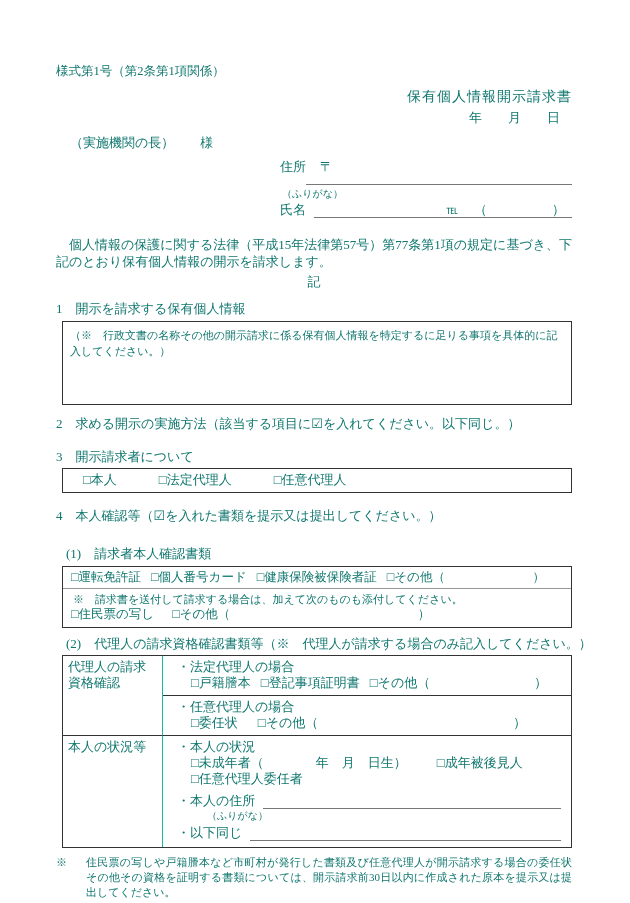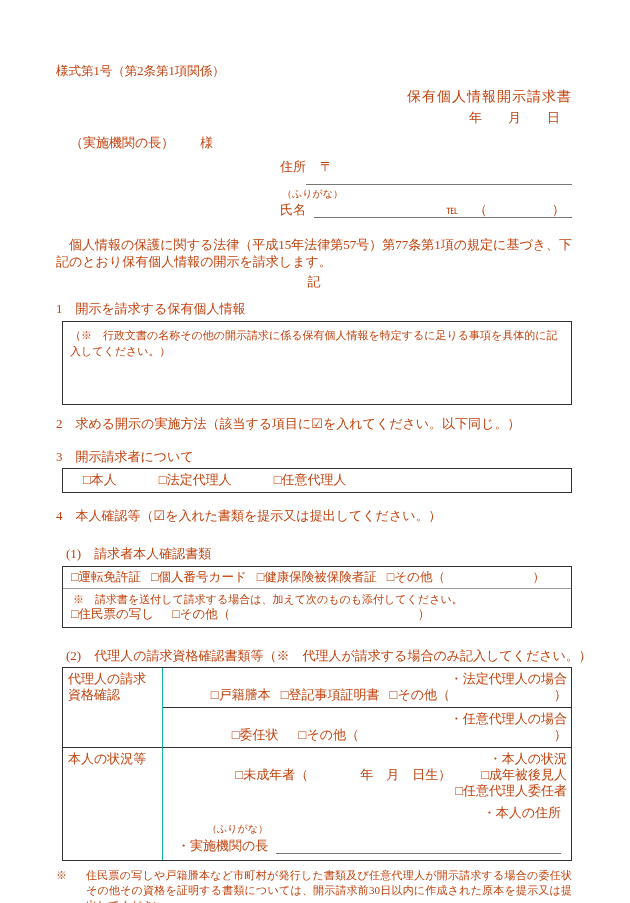--- a/index.html
+++ b/index.html
@@ -1,19 +1,19 @@
 <!DOCTYPE html>
 <html lang="ja"><head>
 <meta charset="utf-8">
 <style>
   html,body{margin:0;padding:0;background:#ffffff;}
   .page{
     width:630px;height:903px;box-sizing:border-box;
     padding:64px 58px 0 56px;
-    background:#ffffff;color:#c2410c;
+    background:#ffffff;color:#0f766e;
     font-family:"Liberation Serif","DejaVu Serif",serif;
     font-size:13px;line-height:1.25;overflow:hidden;
   }
   .nowrap{white-space:nowrap;}
   .small{font-size:10px;}
   .form-number{font-size:12.5px;}
   .title{text-align:right;font-size:14px;margin-top:8px;letter-spacing:1px;}
   .date-line{text-align:right;margin-top:5px;padding-right:12px;}
   .addressee{margin-top:9px;margin-left:14px;}
   .applicant{margin-top:7px;margin-left:224px;}
@@ -38,28 +38,28 @@
   .box41{margin-top:3px;font-size:12.5px;}
   .box41 .row1{padding:3px 6px 3px 8px;white-space:nowrap;}
   .box41 .row2{border-top:1px solid #999;padding:2px 6px 4px 8px;}
   .box41 .mail-note{font-size:11px;line-height:14px;padding:1px 0 1px 2px;}
   .gap26{margin-left:26px;}
   .gap42{margin-left:42px;}
   .gap10{margin-left:10px;}
   .gap18{margin-left:18px;}
   .gap20{margin-left:20px;}
   .gap30{margin-left:30px;}
-  .sub2-heading{margin-top:20px;margin-left:10px;white-space:nowrap;}
+  .sub2-heading{margin-top:8px;margin-left:10px;white-space:nowrap;}
   .dtable{margin-top:3px;margin-left:6px;border:1px solid #333;display:grid;grid-template-columns:100px 1fr;}
   .dt-left{border-right:1px solid #14b8a6;padding:3px 5px;line-height:16px;}
   .dt-right{padding:0;}
   .dt-rowline{border-top:1px solid #333;}
   .subcell{padding:3px 4px 4px 14px;line-height:16px;}
   .subcell + .subcell{border-top:1px solid #333;}
-  .cell-line{white-space:nowrap;text-align:right;}
+  .cell-line{white-space:nowrap;}
   .cell-line.indent{padding-left:14px;}
   .uline-row{display:flex;align-items:flex-end;padding:2px 10px 0 14px;}
   .uline-row .wline{flex:1;border-bottom:1px solid #777;margin-left:8px;height:13px;}
   .furi2{margin-left:44px;margin-top:1px;}
   .footer{display:flex;margin-top:7px;font-size:11px;line-height:15px;}
   .footer-mark{width:30px;flex:none;}
   .footer-text{flex:1;text-align:justify;}
 </style>
 </head>
 <body>
@@ -140,27 +140,27 @@
     <div class="dt-right dt-rowline">
       <div class="subcell" style="border-top:none;">
         <div class="cell-line">・本人の状況</div>
         <div class="cell-line indent">
           <span>□未成年者（　　　　年　月　日生）</span><span class="gap30">□成年被後見人</span>
         </div>
         <div class="cell-line indent">
           <span>□任意代理人委任者</span>
         </div>
       </div>
-      <div class="uline-row" style="border-top:none;flex-direction:column;">
+      <div class="uline-row" style="border-top:none;">
         <span>・本人の住所</span>
         <span class="wline"></span>
       </div>
       <div class="furi2 small">（ふりがな）</div>
       <div class="uline-row" style="border-top:none;padding-bottom:6px;">
-        <span>・実施機関の長</span>
+        <span>・以下同じ</span>
         <span class="wline"></span>
       </div>
     </div>
   </div>
 
   <div class="footer">
     <span class="footer-mark">※</span>
     <span class="footer-text">住民票の写しや戸籍謄本など市町村が発行した書類及び任意代理人が開示請求する場合の委任状その他その資格を証明する書類については、開示請求前30日以内に作成された原本を提示又は提出してください。</span>
   </div>
 

